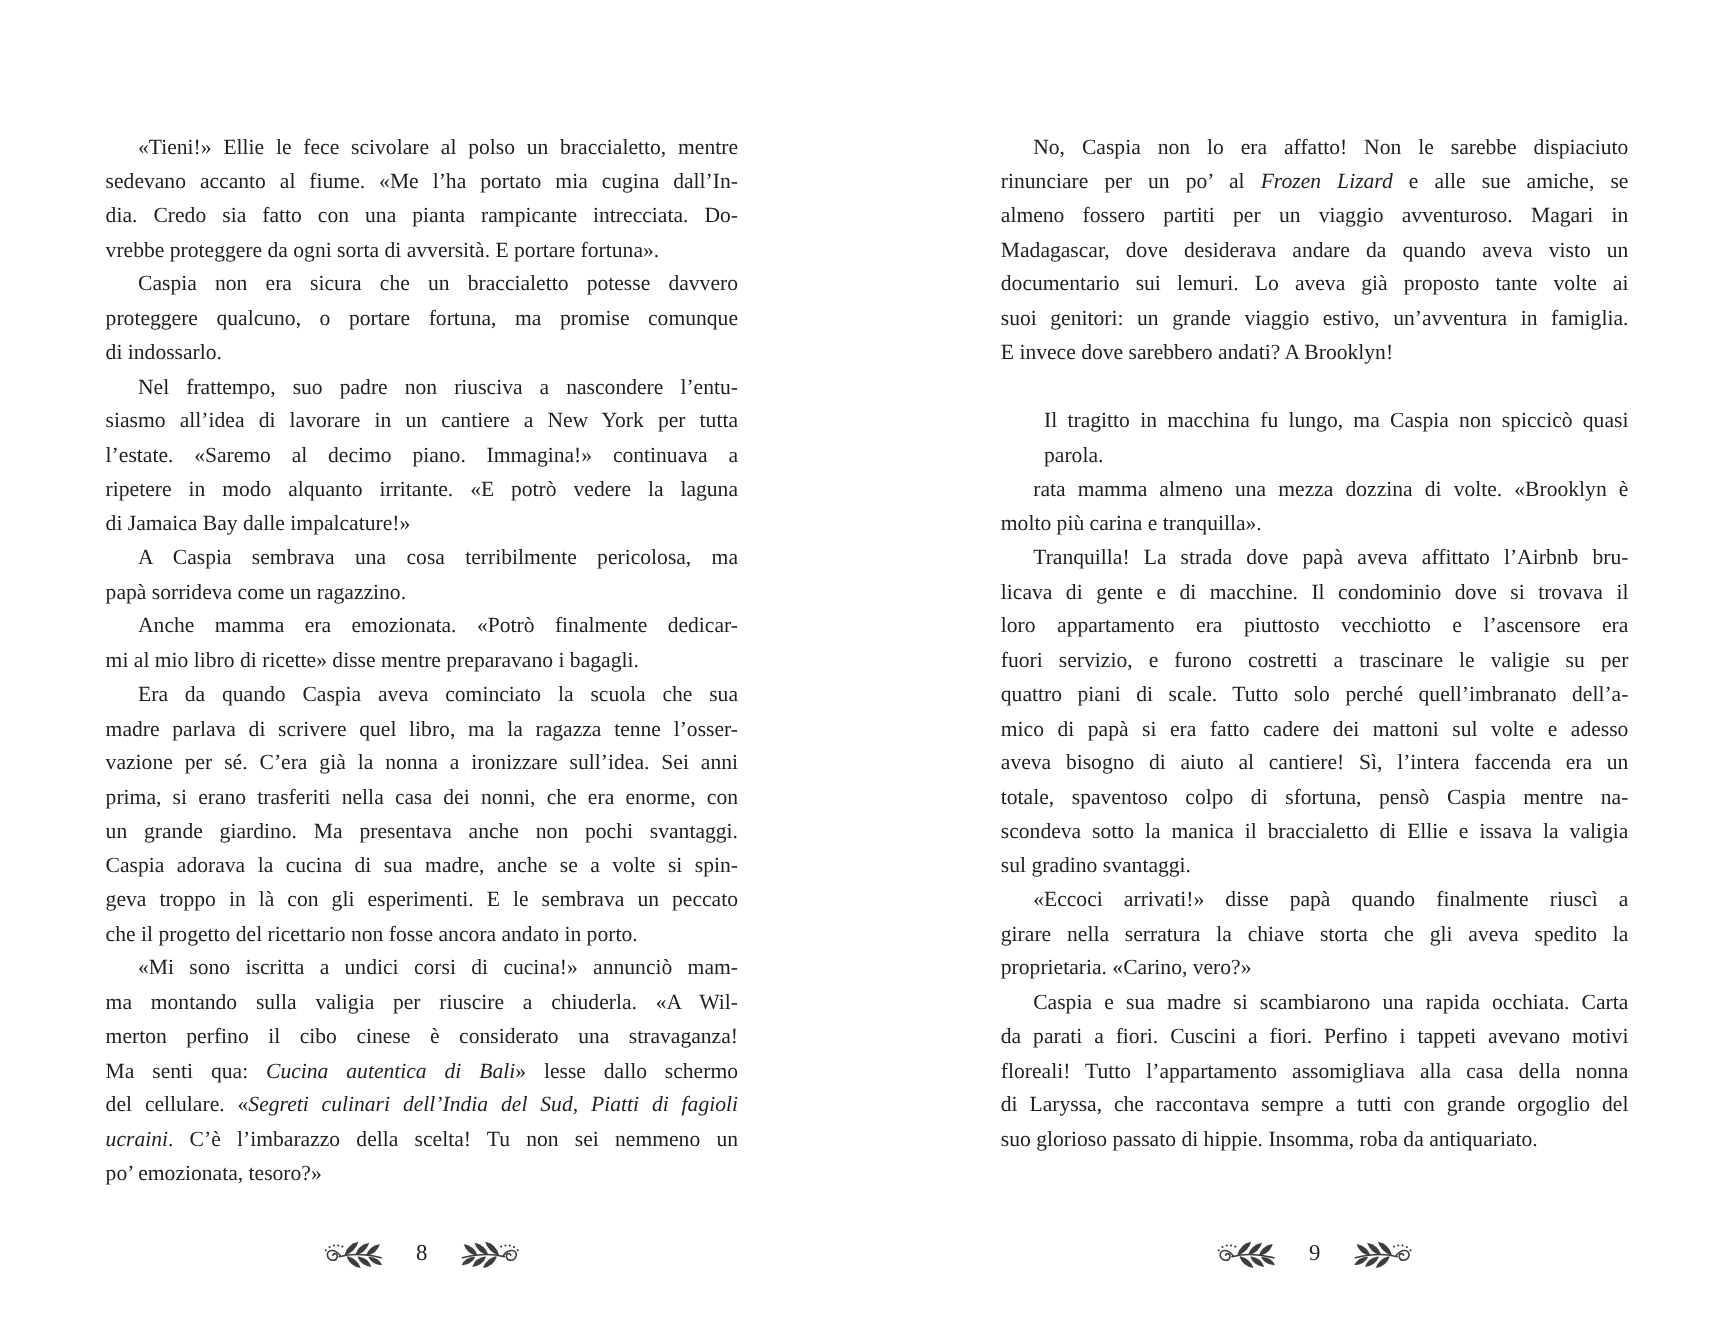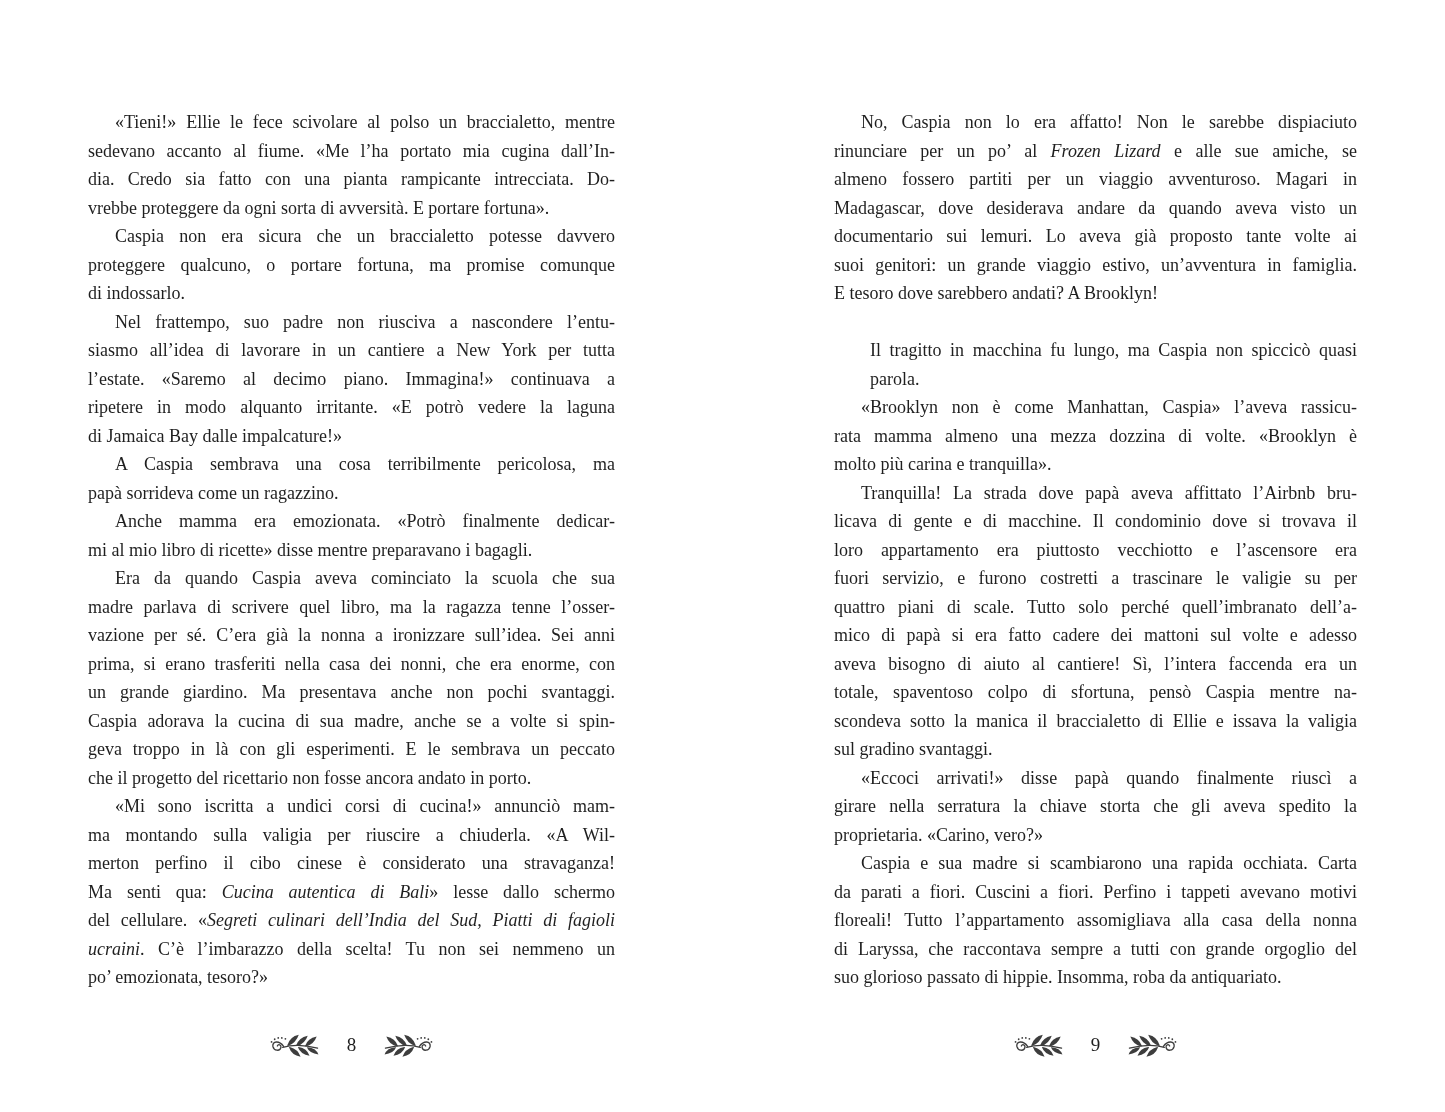--- a/index.html
+++ b/index.html
@@ -139,28 +139,27 @@
 
   <div class="page right">
     <div class="text-column">
         <div class="para indent">
           <div class="line"><span>No, Caspia non lo era affatto! Non le sarebbe dispiaciuto</span></div>
           <div class="line"><span>rinunciare per un po’ al </span><em>Frozen Lizard</em><span> e alle sue amiche, se</span></div>
           <div class="line"><span>almeno fossero partiti per un viaggio avventuroso. Magari in</span></div>
           <div class="line"><span>Madagascar, dove desiderava andare da quando aveva visto un</span></div>
           <div class="line"><span>documentario sui lemuri. Lo aveva già proposto tante volte ai</span></div>
           <div class="line"><span>suoi genitori: un grande viaggio estivo, un’avventura in famiglia.</span></div>
-          <div class="line last"><span>E tesoro dove sarebbero andati? A Brooklyn!</span></div>
+          <div class="line last"><span>E invece dove sarebbero andati? A Brooklyn!</span></div>
         </div>
         <div class="para space-before">
           <div class="line"><span>Il tragitto in macchina fu lungo, ma Caspia non spiccicò quasi</span></div>
           <div class="line last"><span>parola.</span></div>
         </div>
         <div class="para indent">
-          <div class="line"><span>«Brooklyn non è come Manhattan, Caspia» l’aveva rassicu-</span></div>
           <div class="line"><span>rata mamma almeno una mezza dozzina di volte. «Brooklyn è</span></div>
           <div class="line last"><span>molto più carina e tranquilla».</span></div>
         </div>
         <div class="para indent">
           <div class="line"><span>Tranquilla! La strada dove papà aveva affittato l’Airbnb bru-</span></div>
           <div class="line"><span>licava di gente e di macchine. Il condominio dove si trovava il</span></div>
           <div class="line"><span>loro appartamento era piuttosto vecchiotto e l’ascensore era</span></div>
           <div class="line"><span>fuori servizio, e furono costretti a trascinare le valigie su per</span></div>
           <div class="line"><span>quattro piani di scale. Tutto solo perché quell’imbranato dell’a-</span></div>
           <div class="line"><span>mico di papà si era fatto cadere dei mattoni sul volte e adesso</span></div>

